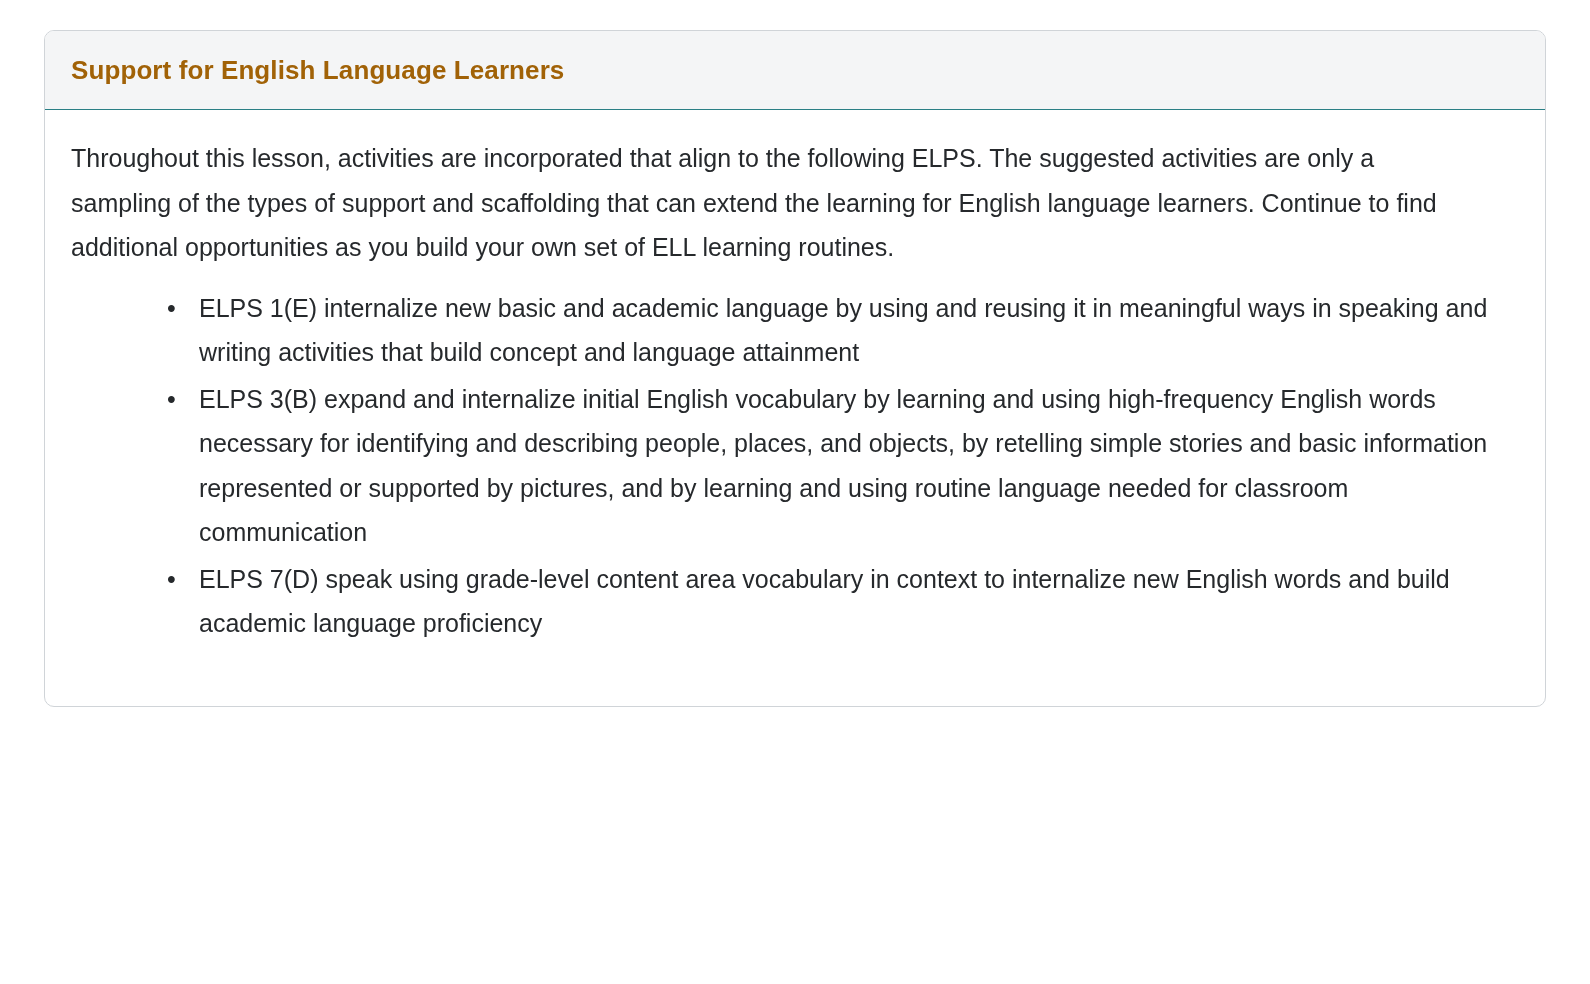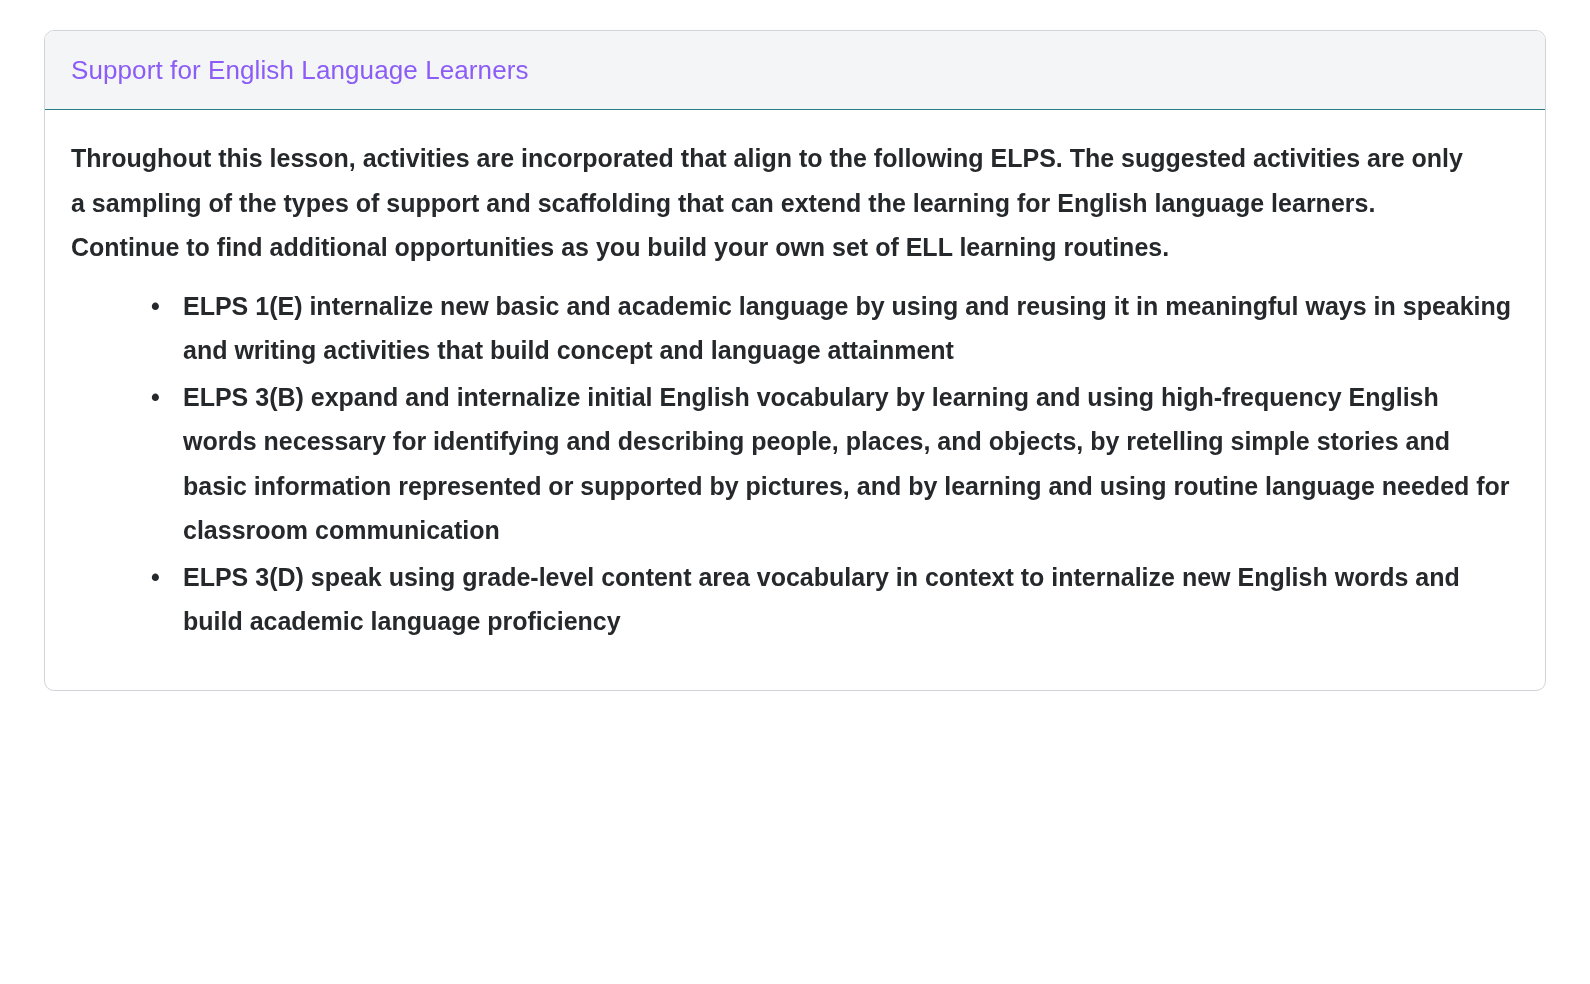--- a/index.html
+++ b/index.html
@@ -30,42 +30,41 @@
 
   .card-header {
     background: #f4f5f6;
     border-bottom: 1px solid #2a7f85;
     padding: 24px 26px 23px 26px;
     box-sizing: border-box;
   }
 
   .card-title {
     font-size: 26px;
-    font-weight: normal;
-    color: #8b5cf6;
+    font-weight: bold;
+    color: #a16207;
     letter-spacing: 0.1px;
     line-height: 1.2;
   }
 
   .card-body {
     padding: 26px 26px 44px 26px;
     box-sizing: border-box;
-    font-weight: bold;
   }
 
   .intro {
     font-size: 25px;
     line-height: 1.78;
     color: #26292c;
     margin: 0 0 14px 0;
     max-width: 1400px;
   }
 
   ul.elps-list {
-    margin: 0;
+    margin: 16px;
     padding: 0 0 0 80px;
     list-style: none;
   }
 
   ul.elps-list li {
     position: relative;
     font-size: 25px;
     line-height: 1.78;
     color: #26292c;
     padding-left: 32px;
@@ -91,18 +90,18 @@
     <div class="card-header">
       <div class="card-title">Support for English Language Learners</div>
     </div>
 
     <div class="card-body">
       <p class="intro">Throughout this lesson, activities are incorporated that align to the following ELPS. The suggested activities are only a sampling of the types of support and scaffolding that can extend the learning for English language learners. Continue to find additional opportunities as you build your own set of ELL learning routines.</p>
 
       <ul class="elps-list">
         <li>ELPS 1(E) internalize new basic and academic language by using and reusing it in meaningful ways in speaking and writing activities that build concept and language attainment</li>
         <li>ELPS 3(B) expand and internalize initial English vocabulary by learning and using high-frequency English words necessary for identifying and describing people, places, and objects, by retelling simple stories and basic information represented or supported by pictures, and by learning and using routine language needed for classroom communication</li>
-        <li>ELPS 3(D) speak using grade-level content area vocabulary in context to internalize new English words and build academic language proficiency</li>
+        <li>ELPS 7(D) speak using grade-level content area vocabulary in context to internalize new English words and build academic language proficiency</li>
       </ul>
     </div>
 
   </div>
 </div>
 
 </body></html>

